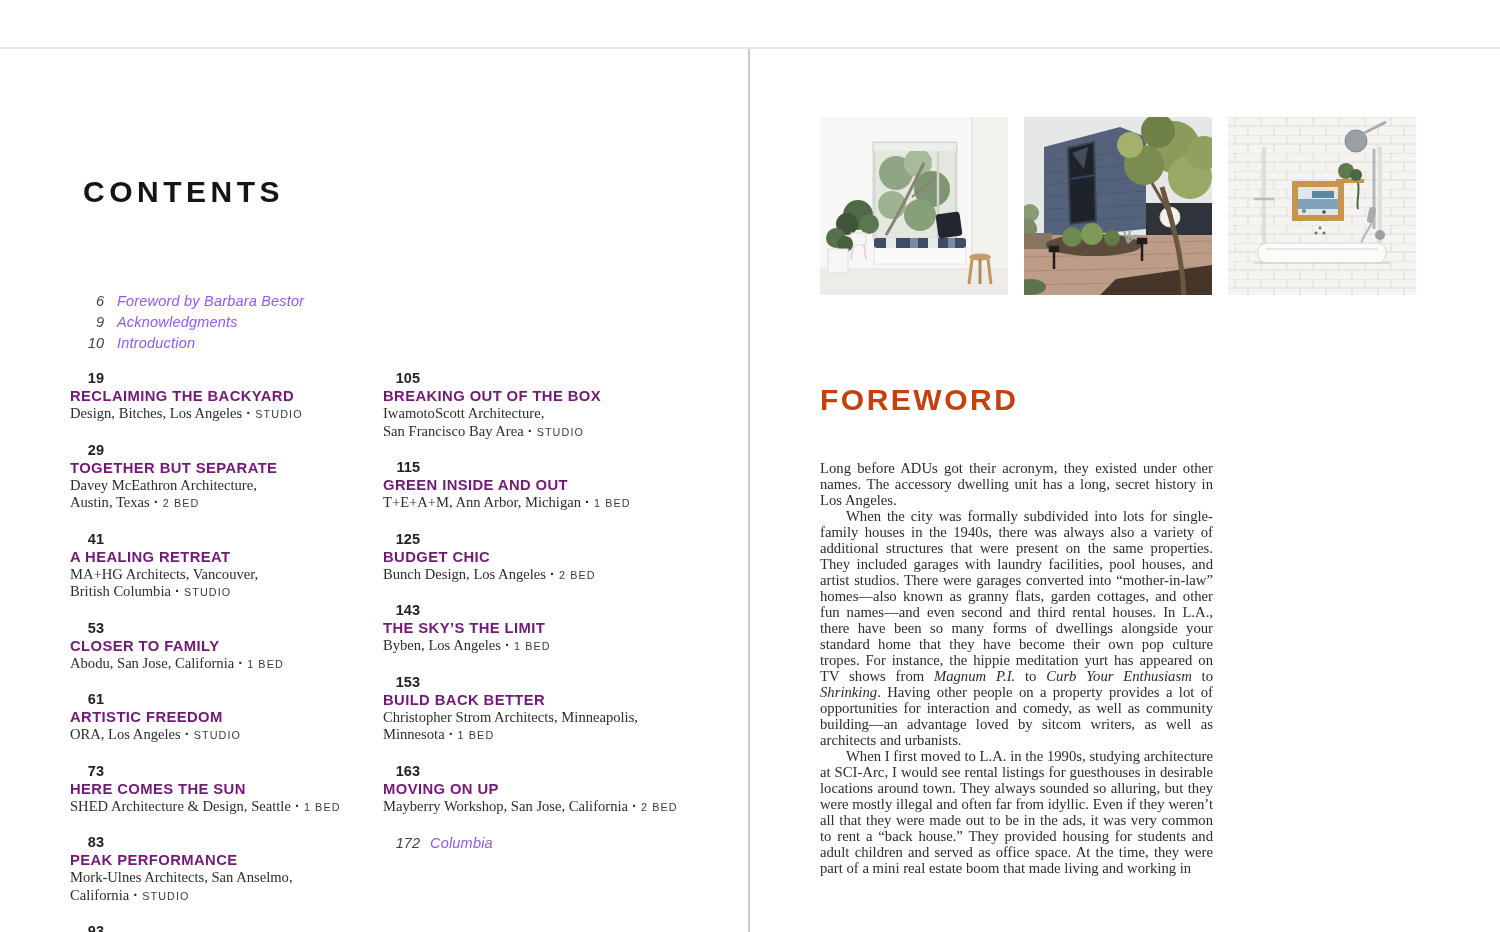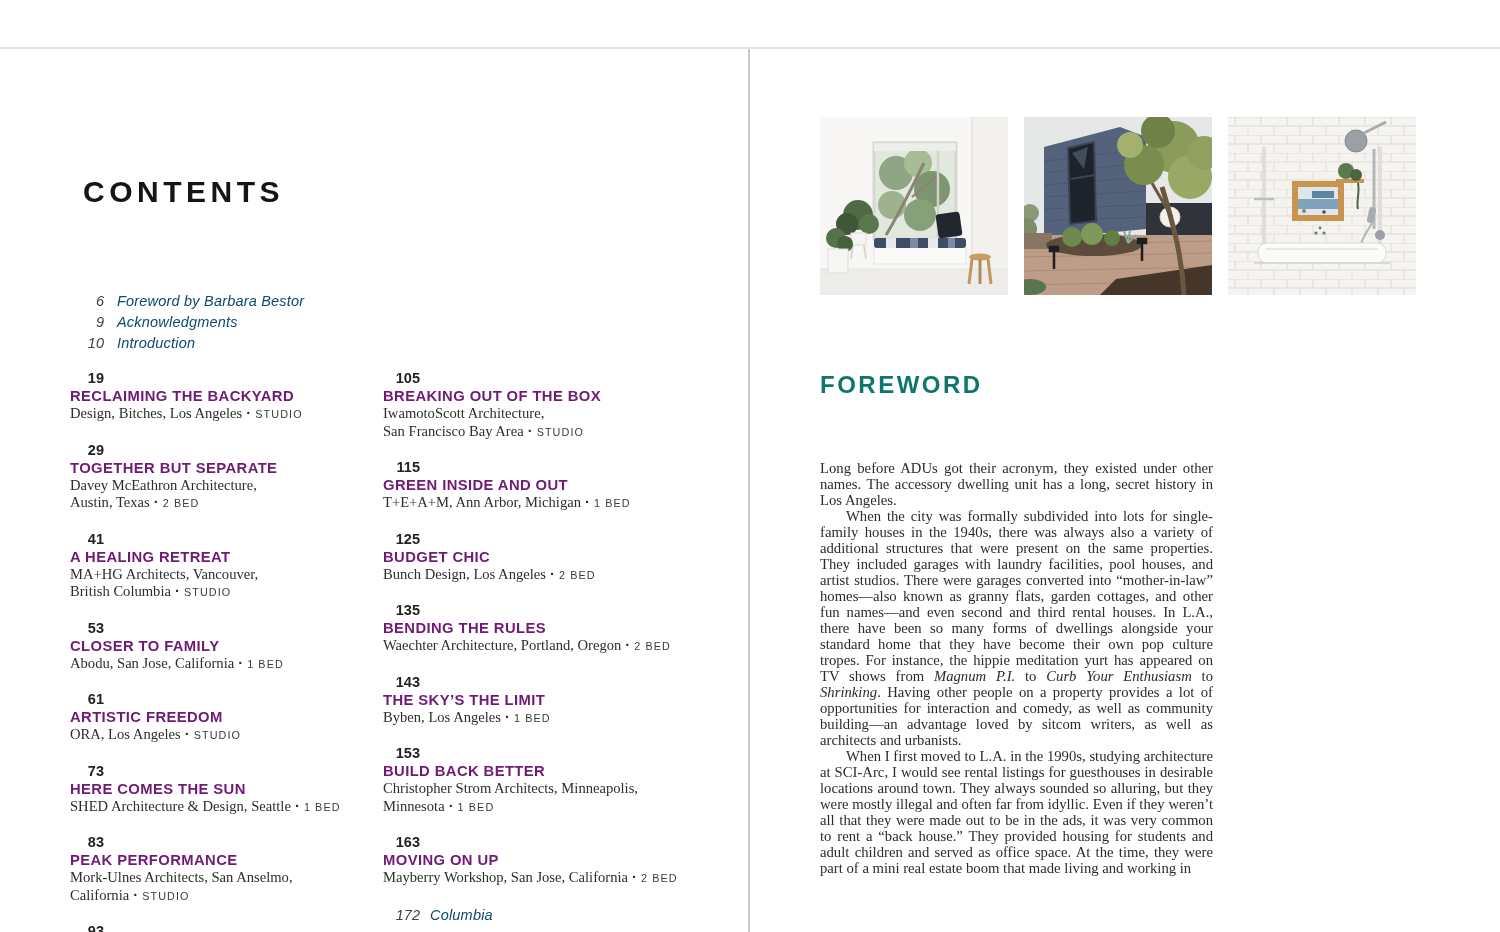--- a/index.html
+++ b/index.html
@@ -26,21 +26,21 @@
   
   .contents-title {
     position:absolute; left:83px; top:128px;
     font-size:30px; font-weight:700; letter-spacing:4.5px; color:#151515;
   }
   .front-matter { position:absolute; left:70px; top:244px; }
   .fm-row { display:flex; gap:13px; line-height:21px; }
   .fm-num {
     width:34px; text-align:right; font-style:italic; font-size:14.5px; color:#3f3f3f;
   }
-  .fm-label { font-style:italic; font-size:14.5px; color:#0c4a6e; letter-spacing:0.2px; }
+  .fm-label { font-style:italic; font-size:14.5px; color:#8b5cf6; letter-spacing:0.2px; }
 
   .toc-col { position:absolute; top:322px; }
   .toc-col-0 { left:70px;  width:312px; }
   .toc-col-1 { left:383px; width:310px; }
   .toc-entry { display:flex; margin-bottom:17px;flex-direction:column; }
   .toc-col-0 .toc-num { width:34px; margin-right:14px; }
   .toc-col-1 .toc-num { width:37px; margin-right:10px; }
   .toc-num {
     flex:none; text-align:right; font-weight:700; font-size:14.5px;
     color:#222; line-height:18px;
@@ -58,22 +58,22 @@
     font-family:"Liberation Sans", sans-serif; font-size:10.8px; letter-spacing:1.1px;
     color:#3a3a3a;
   }
   .directory-row { margin-top:14px; }
 
   
   .photos-row { position:absolute; left:820px; top:70px; display:flex; gap:16px; }
   .photo { width:188px; height:178px; flex:none; display:block; }
 
   .foreword-title {
-    position:absolute; left:820px; top:324px;
-    font-size:24px; font-weight:700; letter-spacing:2.5px; color:#0f766e;
+    position:absolute; left:820px; top:336px;
+    font-size:30px; font-weight:700; letter-spacing:2.5px; color:#c2410c;
   }
   .foreword-body {
     position:absolute; left:820px; top:413px; width:393px;
     font-family:"Liberation Serif", serif; font-size:14.7px; line-height:16px;
     color:#2b2b2b; text-align:justify;
   }
   .body-para { margin:0; }
   .body-para.indent { text-indent:26px; }
   .italic { font-style:italic; }
 
@@ -219,29 +219,20 @@
   <div class="toc-entry">
     <div class="toc-num">125</div>
     <div class="toc-body">
       <div class="toc-title">BUDGET CHIC</div>
       <div>
               <div class="toc-line">Bunch Design, Los Angeles<span class="tag-sep"> · </span><span class="tag">2 BED</span></div>
             </div>
     </div>
   </div>
 
-  <div class="toc-entry">
-    <div class="toc-num">135</div>
-    <div class="toc-body">
-      <div class="toc-title">BENDING THE RULES</div>
-      <div>
-              <div class="toc-line">Waechter Architecture, Portland, Oregon<span class="tag-sep"> · </span><span class="tag">2 BED</span></div>
-            </div>
-    </div>
-  </div>
 
   <div class="toc-entry">
     <div class="toc-num">143</div>
     <div class="toc-body">
       <div class="toc-title">THE SKY’S THE LIMIT</div>
       <div>
               <div class="toc-line">Byben, Los Angeles<span class="tag-sep"> · </span><span class="tag">1 BED</span></div>
             </div>
     </div>
   </div>

